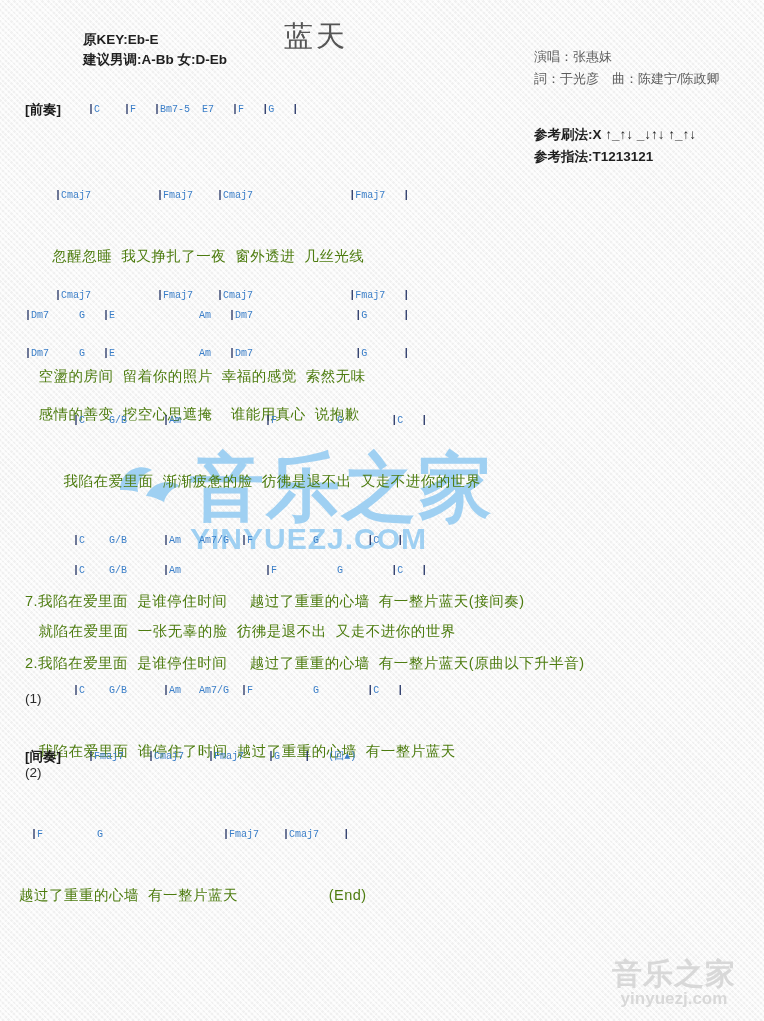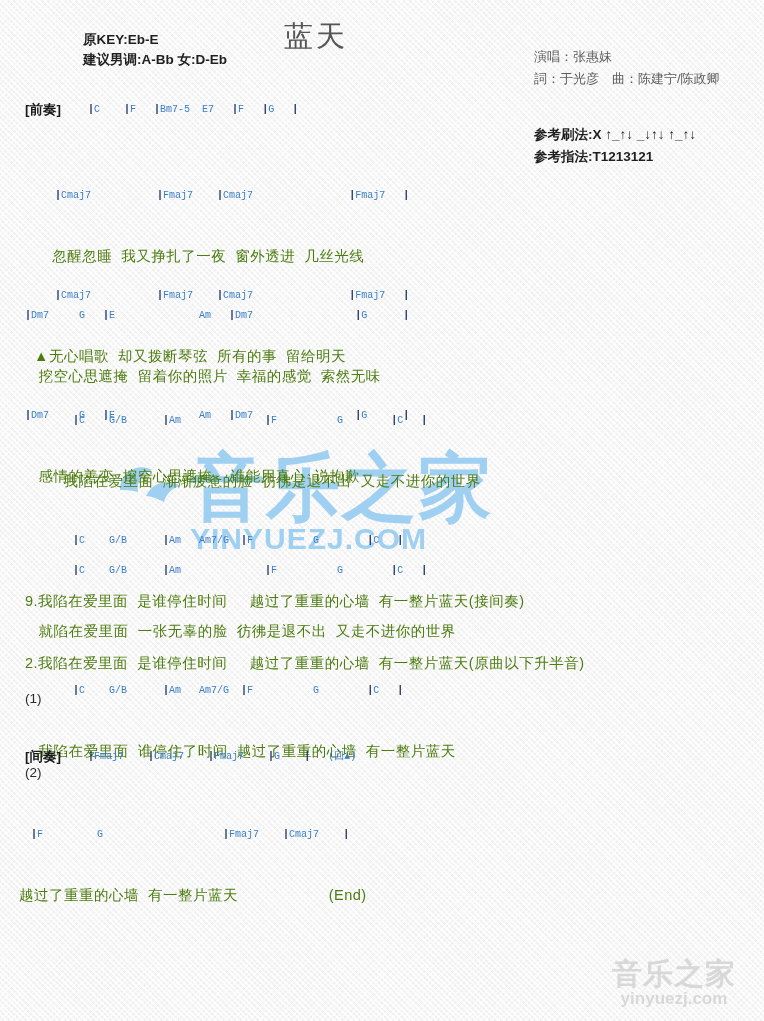--- a/index.html
+++ b/index.html
@@ -204,35 +204,34 @@
 
   <div class="block" style="top:99px;">
     <span class="row-label sect-tag" style="position:absolute;left:25px;top:0;">[前奏]</span>
     <span class="row-chord" style="position:absolute;left:88px;top:0;"><span class="bar">|</span>C    <span class="bar">|</span>F   <span class="bar">|</span>Bm7-5  E7   <span class="bar">|</span>F   <span class="bar">|</span>G   <span class="bar">|</span></span>
   </div>
 
   <div class="block" style="top:149px;">
     <div class="row-chord" style="padding-left:25px;">     <span class="bar">|</span>Cmaj7           <span class="bar">|</span>Fmaj7    <span class="bar">|</span>Cmaj7                <span class="bar">|</span>Fmaj7   <span class="bar">|</span></div>
     <div class="row-lyric" style="padding-left:25px;">      忽醒忽睡  我又挣扎了一夜  窗外透进  几丝光线</div>
     <div class="row-chord" style="padding-left:25px;"><span class="bar">|</span>Dm7     G   <span class="bar">|</span>E              Am   <span class="bar">|</span>Dm7                 <span class="bar">|</span>G      <span class="bar">|</span></div>
-    <div class="row-lyric" style="padding-left:25px;">   挖空心思遮掩  留着你的照片  幸福的感觉  索然无味</div>
+    <div class="row-lyric" style="padding-left:25px;">   空盪的房间  留着你的照片  幸福的感觉  索然无味</div>
   </div>
 
   <div class="block" style="top:249px;">
     <div class="row-chord" style="padding-left:25px;">     <span class="bar">|</span>Cmaj7           <span class="bar">|</span>Fmaj7    <span class="bar">|</span>Cmaj7                <span class="bar">|</span>Fmaj7   <span class="bar">|</span></div>
-    <div class="row-lyric" style="padding-left:25px;">  ▲无心唱歌  却又拨断琴弦  所有的事  留给明天</div>
     <div class="row-chord" style="padding-left:25px;"><span class="bar">|</span>Dm7     G   <span class="bar">|</span>E              Am   <span class="bar">|</span>Dm7                 <span class="bar">|</span>G      <span class="bar">|</span></div>
     <div class="row-lyric" style="padding-left:25px;">   感情的善变  挖空心思遮掩    谁能用真心  说抱歉</div>
   </div>
 
   <div class="block" style="top:374px;">
     <div class="row-chord" style="padding-left:25px;">        <span class="bar">|</span>C    G/B      <span class="bar">|</span>Am              <span class="bar">|</span>F          G        <span class="bar">|</span>C   <span class="bar">|</span></div>
     <div class="row-lyric" style="padding-left:25px;margin-left:25px;">   我陷在爱里面  渐渐疲惫的脸  彷彿是退不出  又走不进你的世界</div>
     <div class="row-chord" style="padding-left:25px;">        <span class="bar">|</span>C    G/B      <span class="bar">|</span>Am   Am7/G  <span class="bar">|</span>F          G        <span class="bar">|</span>C   <span class="bar">|</span></div>
-    <div class="row-lyric" style="padding-left:25px;">9.我陷在爱里面  是谁停住时间     越过了重重的心墙  有一整片蓝天(接间奏)</div>
+    <div class="row-lyric" style="padding-left:25px;">7.我陷在爱里面  是谁停住时间     越过了重重的心墙  有一整片蓝天(接间奏)</div>
     <div class="row-lyric" style="padding-left:25px;">2.我陷在爱里面  是谁停住时间     越过了重重的心墙  有一整片蓝天(原曲以下升半音)</div>
   </div>
 
   <div class="block" style="top:524px;">
     <div class="row-chord" style="padding-left:25px;">        <span class="bar">|</span>C    G/B      <span class="bar">|</span>Am              <span class="bar">|</span>F          G        <span class="bar">|</span>C   <span class="bar">|</span></div>
     <div class="row-lyric" style="padding-left:25px;">   就陷在爱里面  一张无辜的脸  彷彿是退不出  又走不进你的世界</div>
     <div class="row-chord" style="padding-left:25px;">        <span class="bar">|</span>C    G/B      <span class="bar">|</span>Am   Am7/G  <span class="bar">|</span>F          G        <span class="bar">|</span>C   <span class="bar">|</span></div>
     <div class="row-lyric" style="padding-left:25px;">   我陷在爱里面  谁停住了时间  越过了重重的心墙  有一整片蓝天</div>
   </div>
 

